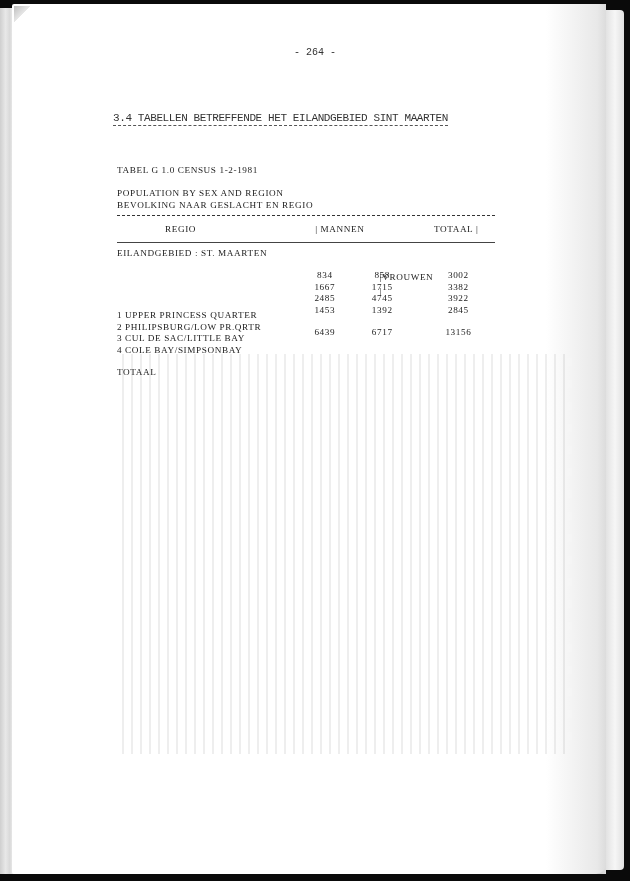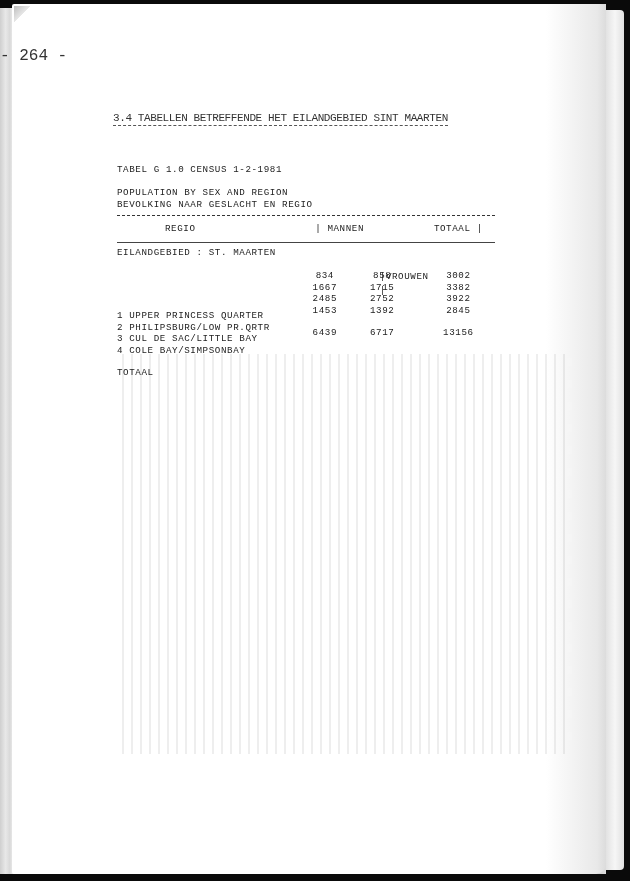--- a/index.html
+++ b/index.html
@@ -33,32 +33,32 @@
     }
     .bleed {
       position: absolute; left: 110px; top: 350px; width: 450px; height: 400px;
       opacity: 0.10;
       background:
         repeating-linear-gradient(90deg, #666 0 2px, transparent 2px 9px),
         repeating-linear-gradient(0deg, transparent 0 14px, #fff 14px 22px);
     }
     .page-number {
       position: absolute; left: 0; width: 100%; top: 47px;
-      text-align: left; font-family: "Liberation Mono", monospace;
-      font-size: 16px; color: #333;
+      text-align: center; font-family: "Liberation Mono", monospace;
+      font-size: 10px; color: #333;
     }
     .section-heading {
       position: absolute; left: 113px; top: 112px;
       font-family: "Liberation Mono", monospace; font-size: 11px;
       color: #333; letter-spacing: -0.4px;
       border-bottom: 1px dashed #555; padding-bottom: 1px;
     }
     .table-block {
       position: absolute; left: 117px; top: 164px; width: 378px;
-      font-family: Liberation Mono, monospace; font-size: 9.2px;
+      font-family: Liberation Serif, serif; font-size: 9.2px;
       color: #222; letter-spacing: 0.6px;
     }
     .line { height: 12px; line-height: 12px; white-space: nowrap; }
     .rule-dashed { border-top: 1px dashed #333; height: 0; margin: 4px 0 6px 0; }
     .rule-solid { border-top: 1px solid #444; height: 0; margin: 6px 0 4px 0; }
     .hdr { display: flex; height: 14px; line-height: 14px; }
     .hdr .c0 { width: 172px; margin-left: 48px; }
     .hdr .c1 { width: 74px; }
     .hdr .c2 { width: 62px; margin-top: 48px; }
     .hdr .c3 { width: 70px; }
@@ -110,21 +110,21 @@
   </div>
   <div class="row">
     <span class="c0">2 PHILIPSBURG/LOW PR.QRTR</span>
     <span class="c1 num">1667</span>
     <span class="c2 num">1715</span>
     <span class="c3 num">3382</span>
   </div>
   <div class="row">
     <span class="c0">3 CUL DE SAC/LITTLE BAY</span>
     <span class="c1 num">2485</span>
-    <span class="c2 num">2752</span>
+    <span class="c2 num">4745</span>
     <span class="c3 num">3922</span>
   </div>
   <div class="row">
     <span class="c0">4 COLE BAY/SIMPSONBAY</span>
     <span class="c1 num">1453</span>
     <span class="c2 num">1392</span>
     <span class="c3 num">2845</span>
   </div>
 
   <div class="gap10"></div>

